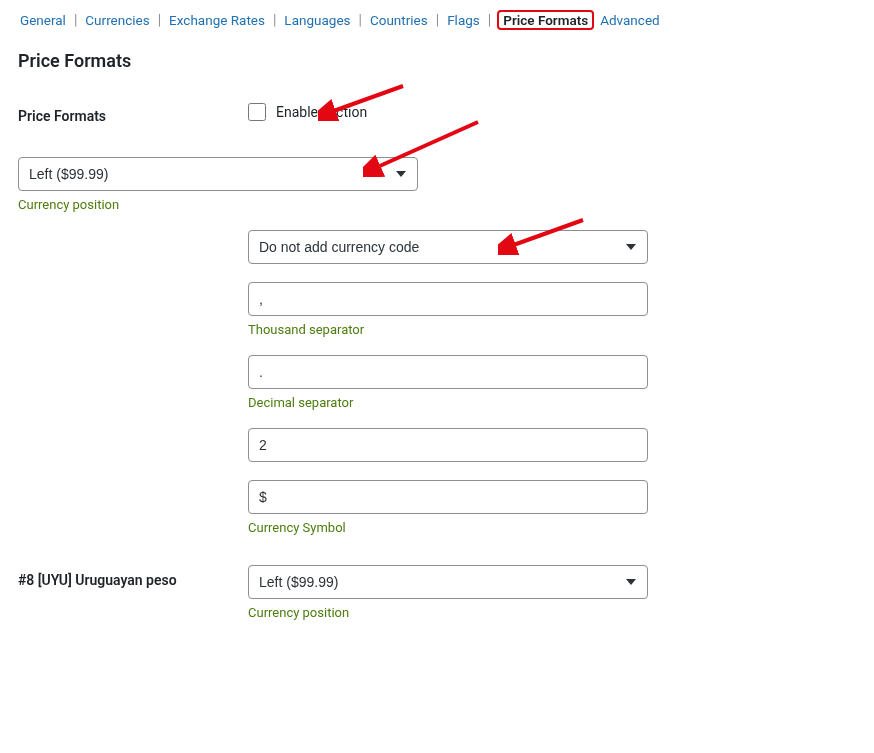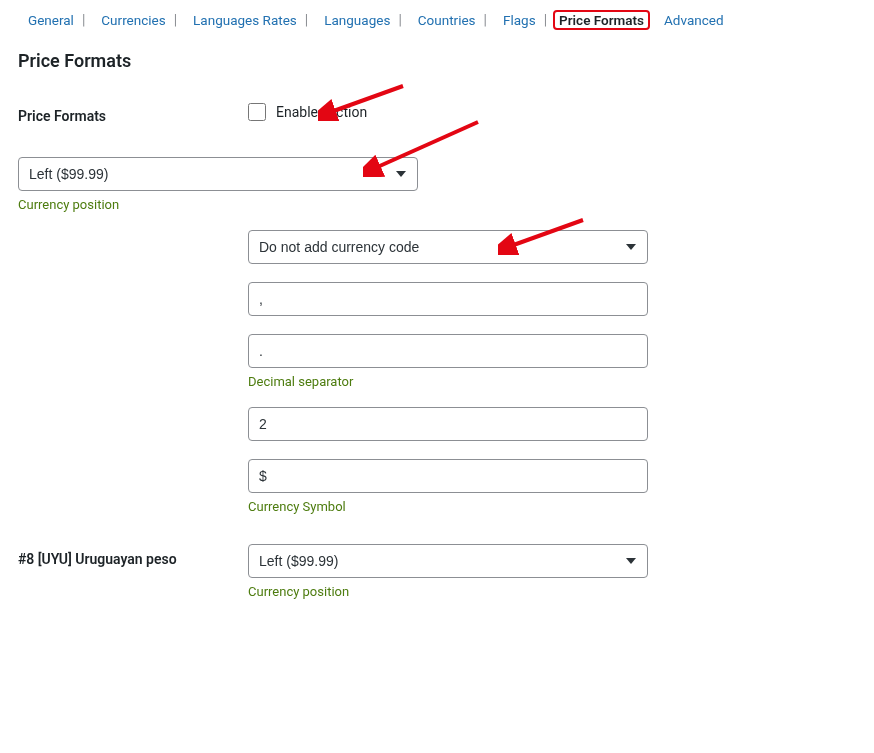--- a/index.html
+++ b/index.html
@@ -19,21 +19,20 @@
       align-items: center;
       gap: 4px;
       margin-bottom: 20px;
       position: relative;
     }
     .tab-link {
       color: #2271b1;
       text-decoration: none;
       font-size: 13.5px;
       padding: 2px 2px;
-      margin-left: 8px;
     }
     .tab-sep {
       color: #8c8f94;
       margin: 0 2px;
     }
     .tab-active-wrap {
       border: 2.5px solid #e30613;
       border-radius: 4px;
       padding: 0 4px;
       display: inline-block;
@@ -131,21 +130,21 @@
     }
   </style>
 </head>
 <body>
 
 <div class="tab-nav">
   <a href="#" class="tab-link">General</a>
   <span class="tab-sep">|</span>
   <a href="#" class="tab-link">Currencies</a>
   <span class="tab-sep">|</span>
-  <a href="#" class="tab-link">Languages Rates</a>
+  <a href="#" class="tab-link">Exchange Rates</a>
   <span class="tab-sep">|</span>
   <a href="#" class="tab-link">Languages</a>
   <span class="tab-sep">|</span>
   <a href="#" class="tab-link">Countries</a>
   <span class="tab-sep">|</span>
   <a href="#" class="tab-link">Flags</a>
   <span class="tab-sep">|</span>
   <span class="tab-active-wrap">
     <span class="tab-active">Price Formats</span>
   </span>
@@ -207,20 +206,21 @@
         </marker>
       </defs>
     <line x1="85" y1="5" x2="10" y2="32" stroke="#e30613" stroke-width="4" marker-end="url(#ah3)"></line>
   </svg>
 </div>
 
 <div class="form-row form-row-tight">
   <div class="row-label"></div>
   <div class="row-content">
     <input type="text" class="text-input" value="," style="">
+    <div class="field-desc">Thousand separator</div>
   </div>
 </div>
 
 <div class="form-row form-row-tight">
   <div class="row-label"></div>
   <div class="row-content">
     <input type="text" class="text-input" value="." style="">
     <div class="field-desc">Decimal separator</div>
   </div>
 </div>

